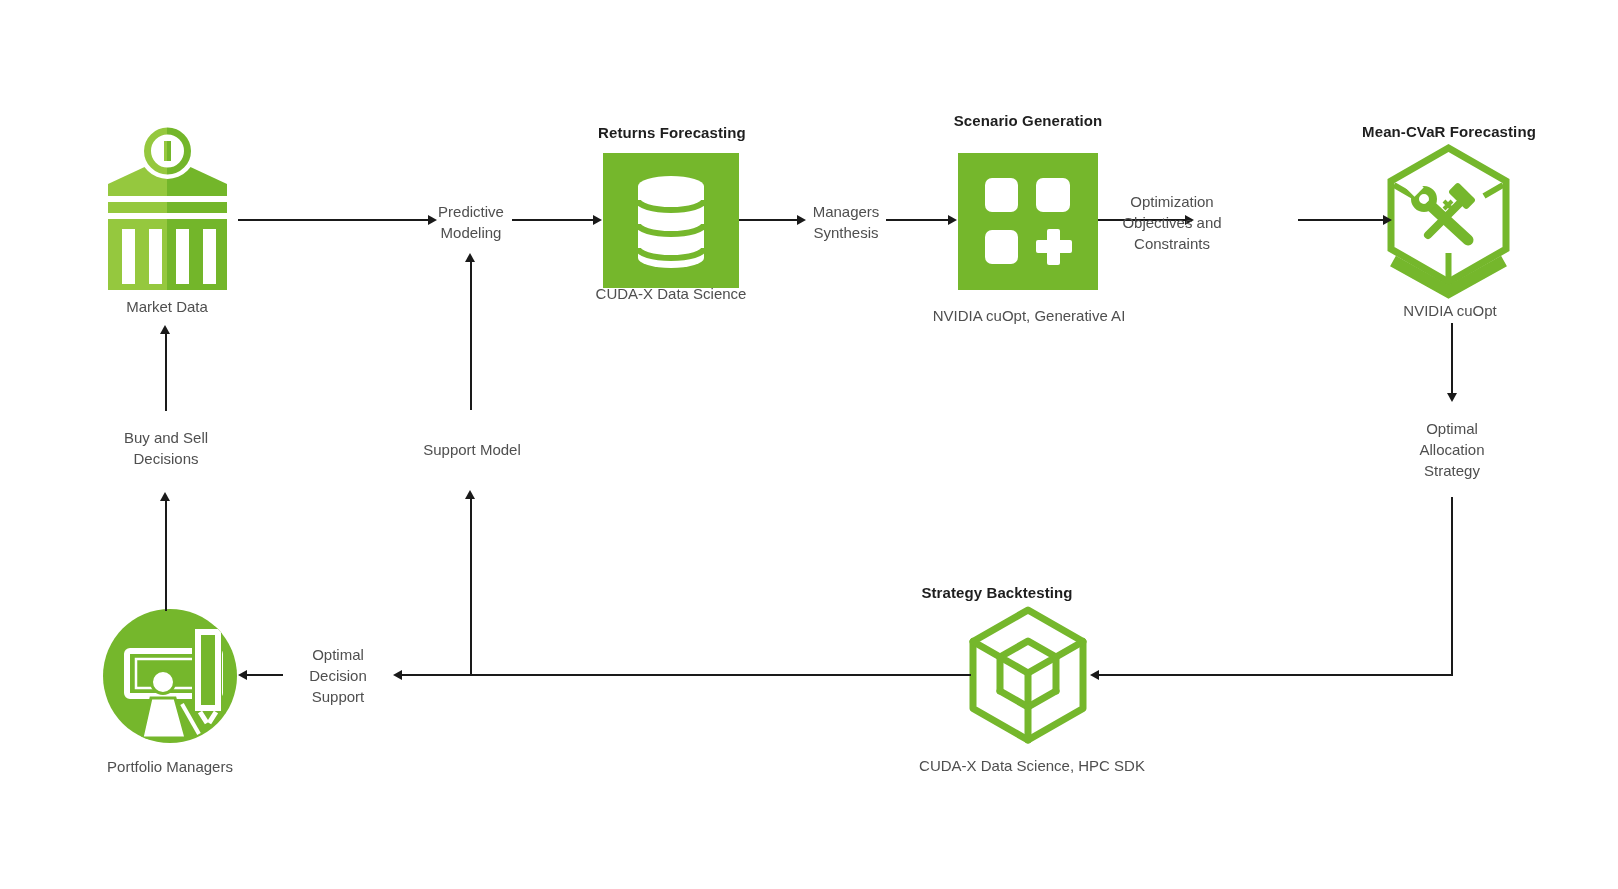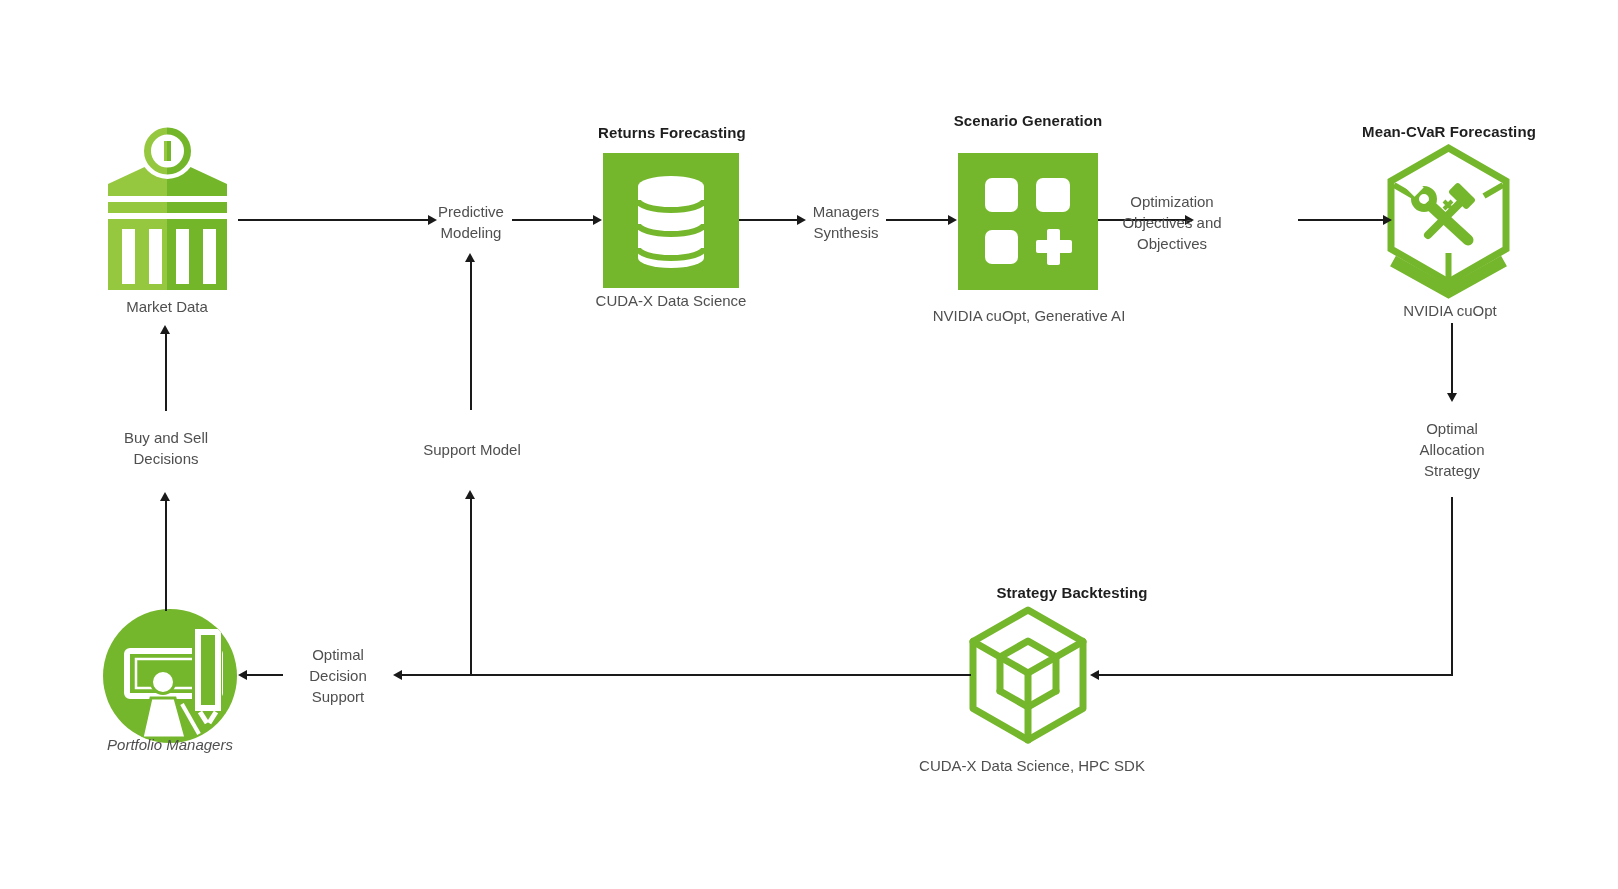--- a/index.html
+++ b/index.html
@@ -164,43 +164,43 @@
 
   <div class="vline" style="left:165px;top:501px;height:110px;"></div>
   <div class="ah ah-up" style="left:160px;top:492px;"></div>
 
   <div class="vline" style="left:165px;top:334px;height:77px;"></div>
   <div class="ah ah-up" style="left:160px;top:325px;"></div>
 
   <div class="ttl" style="left:672px;top:132px;">Returns Forecasting</div>
   <div class="ttl" style="left:1028px;top:120px;">Scenario Generation</div>
   <div class="ttl" style="left:1449px;top:131px;">Mean-CVaR Forecasting</div>
-  <div class="ttl" style="left:1072px;top:592px;">Strategy Backtesting</div>
+  <div class="ttl" style="left:997px;top:592px;">Strategy Backtesting</div>
 
   <div class="lbl" style="left:167px;top:306px;">Market Data</div>
-  <div class="lbl" style="left:671px;top:300px;">CUDA-X Data Science</div>
+  <div class="lbl" style="left:671px;top:293px;">CUDA-X Data Science</div>
   <div class="lbl" style="left:1029px;top:315px;">NVIDIA cuOpt, Generative AI</div>
   <div class="lbl" style="left:1450px;top:310px;">NVIDIA cuOpt</div>
   <div class="lbl" style="left:1032px;top:765px;">CUDA-X Data Science, HPC SDK</div>
-  <div class="lbl" style="left:170px;top:744px;font-style:italic;">Portfolio Managers</div>
+  <div class="lbl" style="left:170px;top:766px;">Portfolio Managers</div>
 
   <div class="lbl" style="left:471px;top:222px;">
     <div>Predictive</div>
     <div>Modeling</div>
   </div>
 
   <div class="lbl" style="left:846px;top:222px;">
     <div>Managers</div>
     <div>Synthesis</div>
   </div>
 
   <div class="lbl" style="left:1172px;top:222px;">
     <div>Optimization</div>
     <div>Objectives and</div>
-    <div>Objectives</div>
+    <div>Constraints</div>
   </div>
 
   <div class="lbl" style="left:1452px;top:449px;">
     <div>Optimal</div>
     <div>Allocation</div>
     <div>Strategy</div>
   </div>
 
   <div class="lbl" style="left:338px;top:675px;">
     <div>Optimal</div>

